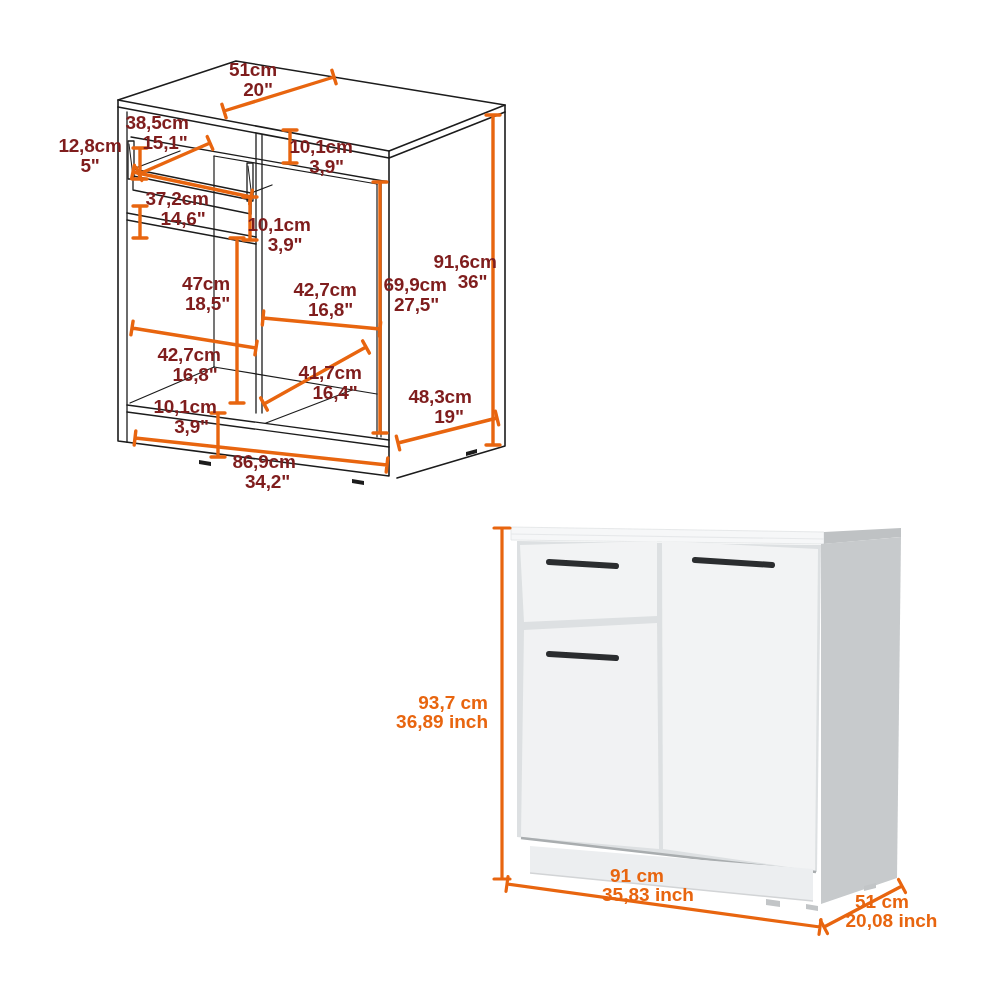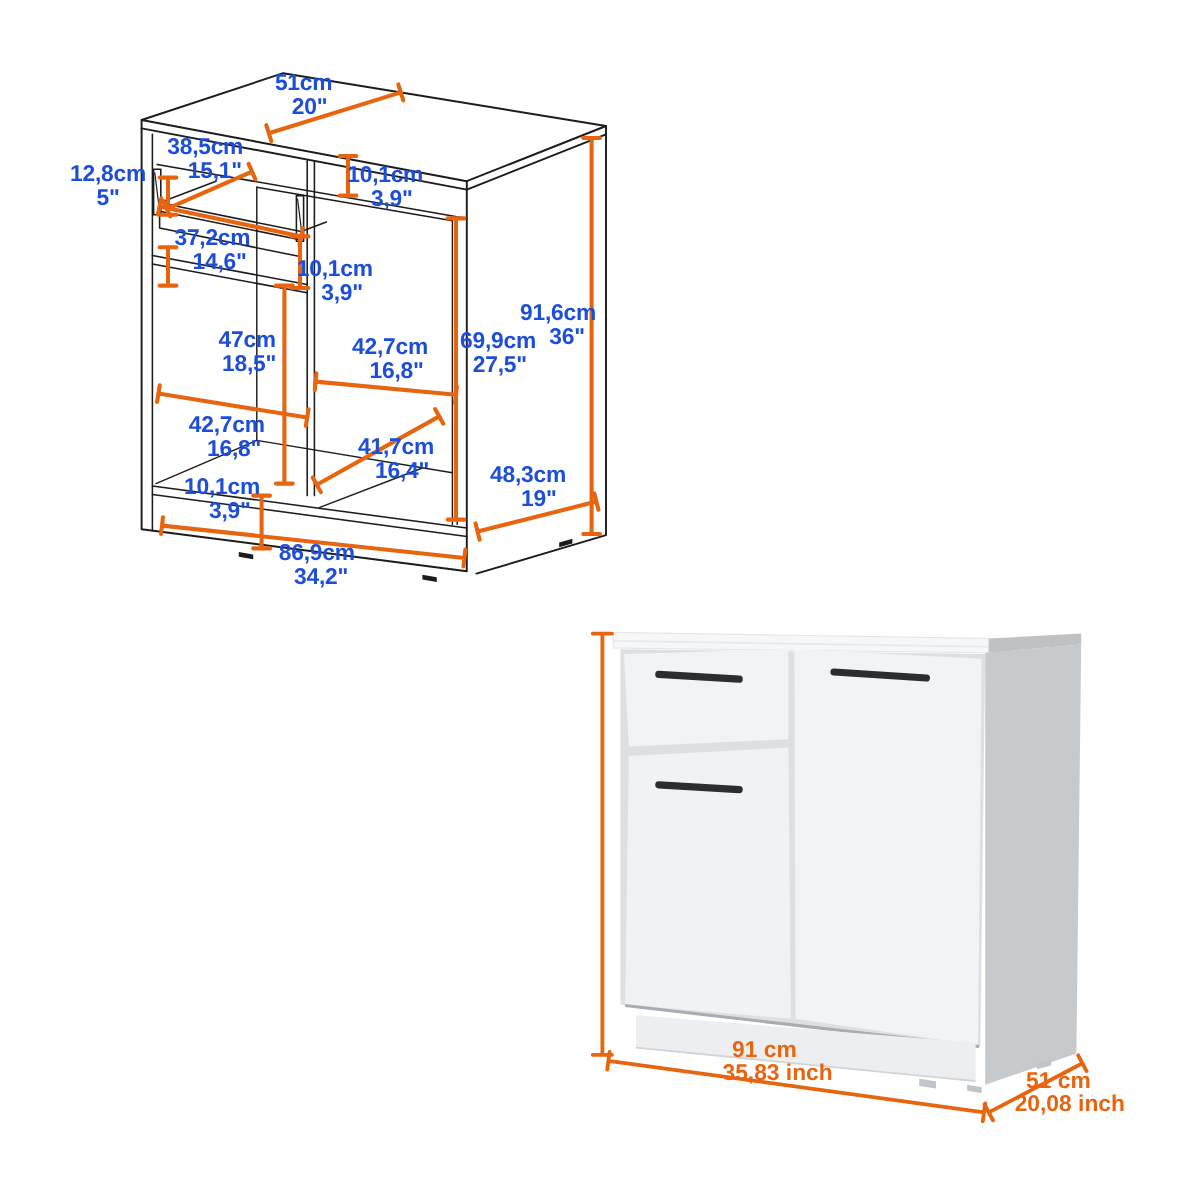--- a/index.html
+++ b/index.html
@@ -2,21 +2,21 @@
 <html><head>
 <meta charset="utf-8">
 <style>
   html,body{margin:0;padding:0;background:#ffffff;}
   .stage{
     position:relative;width:1000px;height:1000px;background:#ffffff;
     font-family:"Liberation Sans",sans-serif;overflow:hidden;
   }
   .art{position:absolute;left:0;top:0;width:1000px;height:1000px;}
   .dim{
-    position:absolute;color:#1d4ed8;font-weight:700;font-size:19px;line-height:20px;
+    position:absolute;color:#7f1d1d;font-weight:700;font-size:19px;line-height:20px;
     text-align:center;transform:translateX(-50%);white-space:nowrap;letter-spacing:-0.2px;
   }
   .dim .in{display:block;}
   .dim.ralign{transform:none;text-align:center;}
   .rdim{
     position:absolute;color:#E8650F;font-weight:600;font-size:19px;line-height:19px;
     text-align:center;transform:translateX(-50%);white-space:nowrap;
   }
   .rdim .in{display:block;}
   .rdim.ralign{transform:none;text-align:right;}
@@ -118,31 +118,32 @@
     </g>
 
     <g stroke="#E8650F" stroke-width="3.2" fill="none" stroke-linecap="round">
       <path d="M502,528 L502,879 M494,528 L510,528 M494,879 L510,879"></path>
       <path d="M507,884 L820,927 M508,876.6 L506,891.4 M821,919.6 L819,934.4"></path>
       <path d="M824,927 L902,886 M820.5,920.4 L827.5,933.6 M898.5,879.4 L905.5,892.6"></path>
     </g>
   </svg>
 
   <div class="dim" style="left:253px;top:60px"><span>51cm</span><span class="in" style="margin-left:10px">20"</span></div>
-  <div class="dim" style="left:171px;top:113px"><span>38,5cm</span><span class="in" style="margin-left:16px">15,1"</span></div>
+  <div class="dim" style="left:157px;top:113px"><span>38,5cm</span><span class="in" style="margin-left:16px">15,1"</span></div>
   <div class="dim ralign" style="left:56px;width:68px;top:136px"><span>12,8cm</span><span class="in">5"</span></div>
   <div class="dim" style="left:321px;top:137px"><span>10,1cm</span><span class="in" style="margin-left:11px">3,9"</span></div>
   <div class="dim" style="left:177px;top:189px"><span>37,2cm</span><span class="in" style="margin-left:12px">14,6"</span></div>
   <div class="dim" style="left:279px;top:215px"><span>10,1cm</span><span class="in" style="margin-left:12px">3,9"</span></div>
   <div class="dim" style="left:206px;top:274px"><span>47cm</span><span class="in" style="margin-left:3px">18,5"</span></div>
   <div class="dim" style="left:325px;top:280px"><span>42,7cm</span><span class="in" style="margin-left:11px">16,8"</span></div>
   <div class="dim" style="left:415px;top:275px"><span>69,9cm</span><span class="in" style="margin-left:3px">27,5"</span></div>
   <div class="dim" style="left:465px;top:252px"><span>91,6cm</span><span class="in" style="margin-left:15px">36"</span></div>
   <div class="dim" style="left:189px;top:345px"><span>42,7cm</span><span class="in" style="margin-left:12px">16,8"</span></div>
   <div class="dim" style="left:330px;top:363px"><span>41,7cm</span><span class="in" style="margin-left:10px">16,4"</span></div>
   <div class="dim" style="left:440px;top:387px"><span>48,3cm</span><span class="in" style="margin-left:18px">19"</span></div>
   <div class="dim" style="left:185px;top:397px"><span>10,1cm</span><span class="in" style="margin-left:13px">3,9"</span></div>
   <div class="dim" style="left:264px;top:452px"><span>86,9cm</span><span class="in" style="margin-left:7px">34,2"</span></div>
 
+  <div class="rdim ralign" style="left:366px;width:122px;top:693px"><span>93,7 cm</span><span class="in">36,89 inch</span></div>
   <div class="rdim" style="left:637px;top:866px"><span>91 cm</span><span class="in" style="margin-left:22px">35,83 inch</span></div>
   <div class="rdim" style="left:882px;top:892px"><span>51 cm</span><span class="in" style="margin-left:19px">20,08 inch</span></div>
 
 </div>
 
 </body></html>

